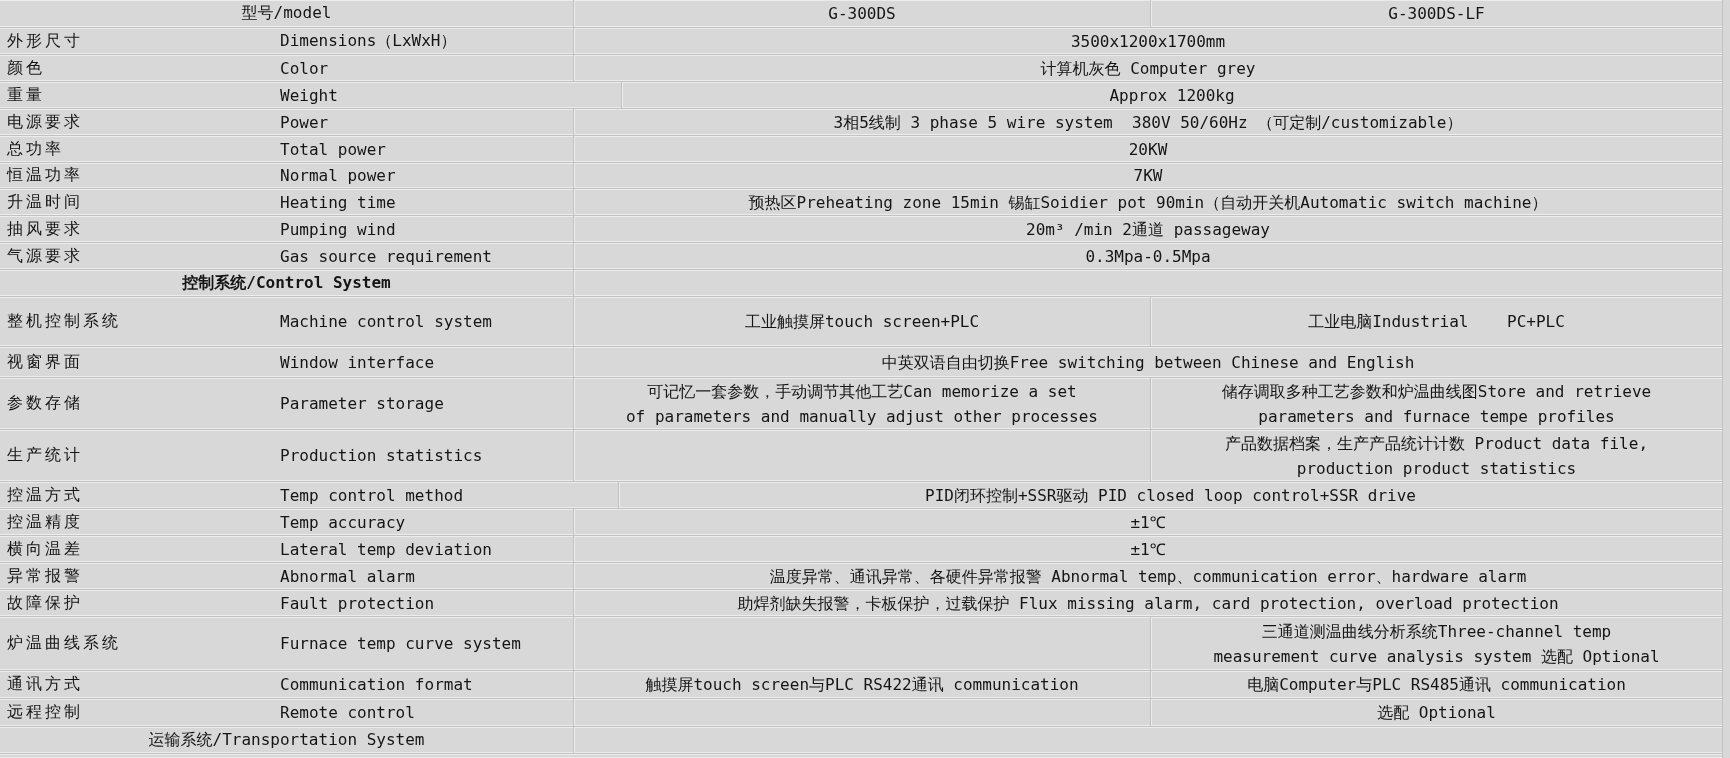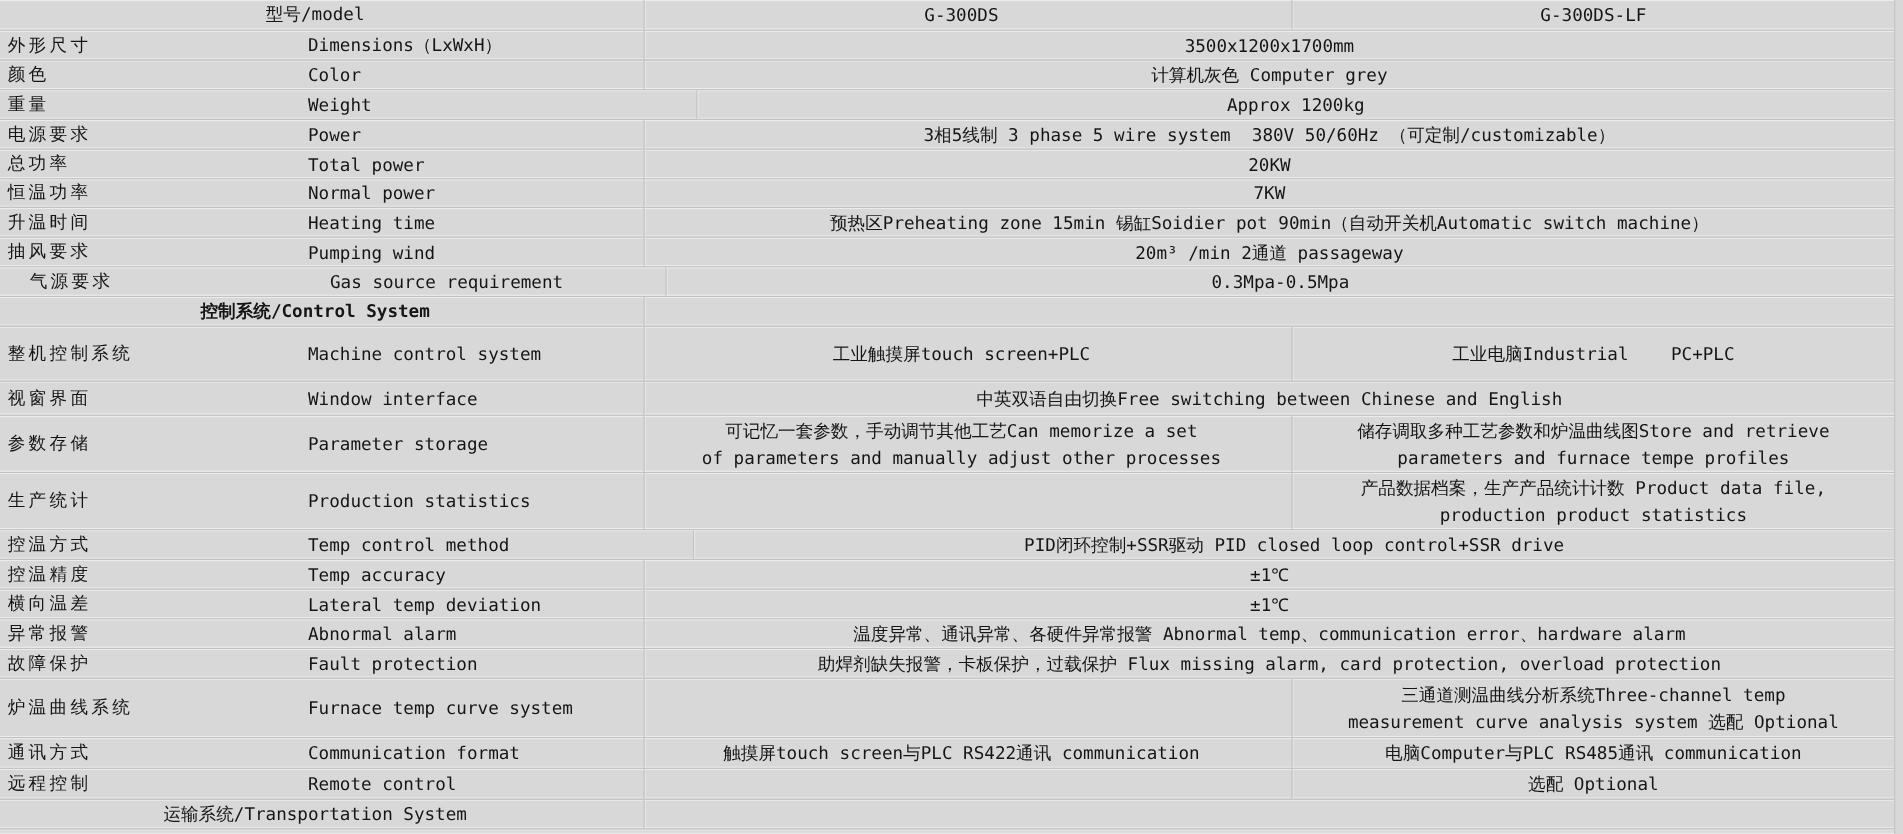--- a/index.html
+++ b/index.html
@@ -25,21 +25,21 @@
     box-sizing:border-box;overflow:hidden;
   }
   .lab.center{justify-content:center;}
   .zh{display:block;width:280px;flex:none;padding-left:7px;letter-spacing:3px;box-sizing:border-box;}
   .en{display:block;flex:1;}
   .val{
     flex:1;display:flex;align-items:center;justify-content:center;
     text-align:center;box-sizing:border-box;overflow:hidden;
     border-left:1px solid #c2c2c2;
     box-shadow:inset 1px 0 0 #ececec;
-    white-space:pre-wrap;line-height:25px;margin-left:12px;
+    white-space:pre-wrap;line-height:25px;
   }
   .v1{width:577px;flex:none;}
   .v2{flex:1;}
 </style>
 </head>
 <body>
 
 <div class="tbl">
     <div class="row" style="height: 27px;">
       <div class="lab center">
@@ -97,21 +97,21 @@
       </div>
       <div class="val">预热区Preheating zone 15min 锡缸Soidier pot 90min（自动开关机Automatic switch machine）</div>
     </div>
     <div class="row" style="height: 27px;">
       <div class="lab">
         <div class="zh">抽风要求</div>
         <div class="en">Pumping wind</div>
       </div>
       <div class="val">20m³ /min 2通道 passageway</div>
     </div>
-    <div class="row" style="height: 27px; padding-left: 20px;">
+    <div class="row" style="height: 27px;">
       <div class="lab">
         <div class="zh">气源要求</div>
         <div class="en">Gas source requirement</div>
       </div>
       <div class="val">0.3Mpa-0.5Mpa</div>
     </div>
     <div class="row" style="height: 27px; font-weight: bold;">
       <div class="lab center">
         <div>控制系统/Control System</div>
       </div>

